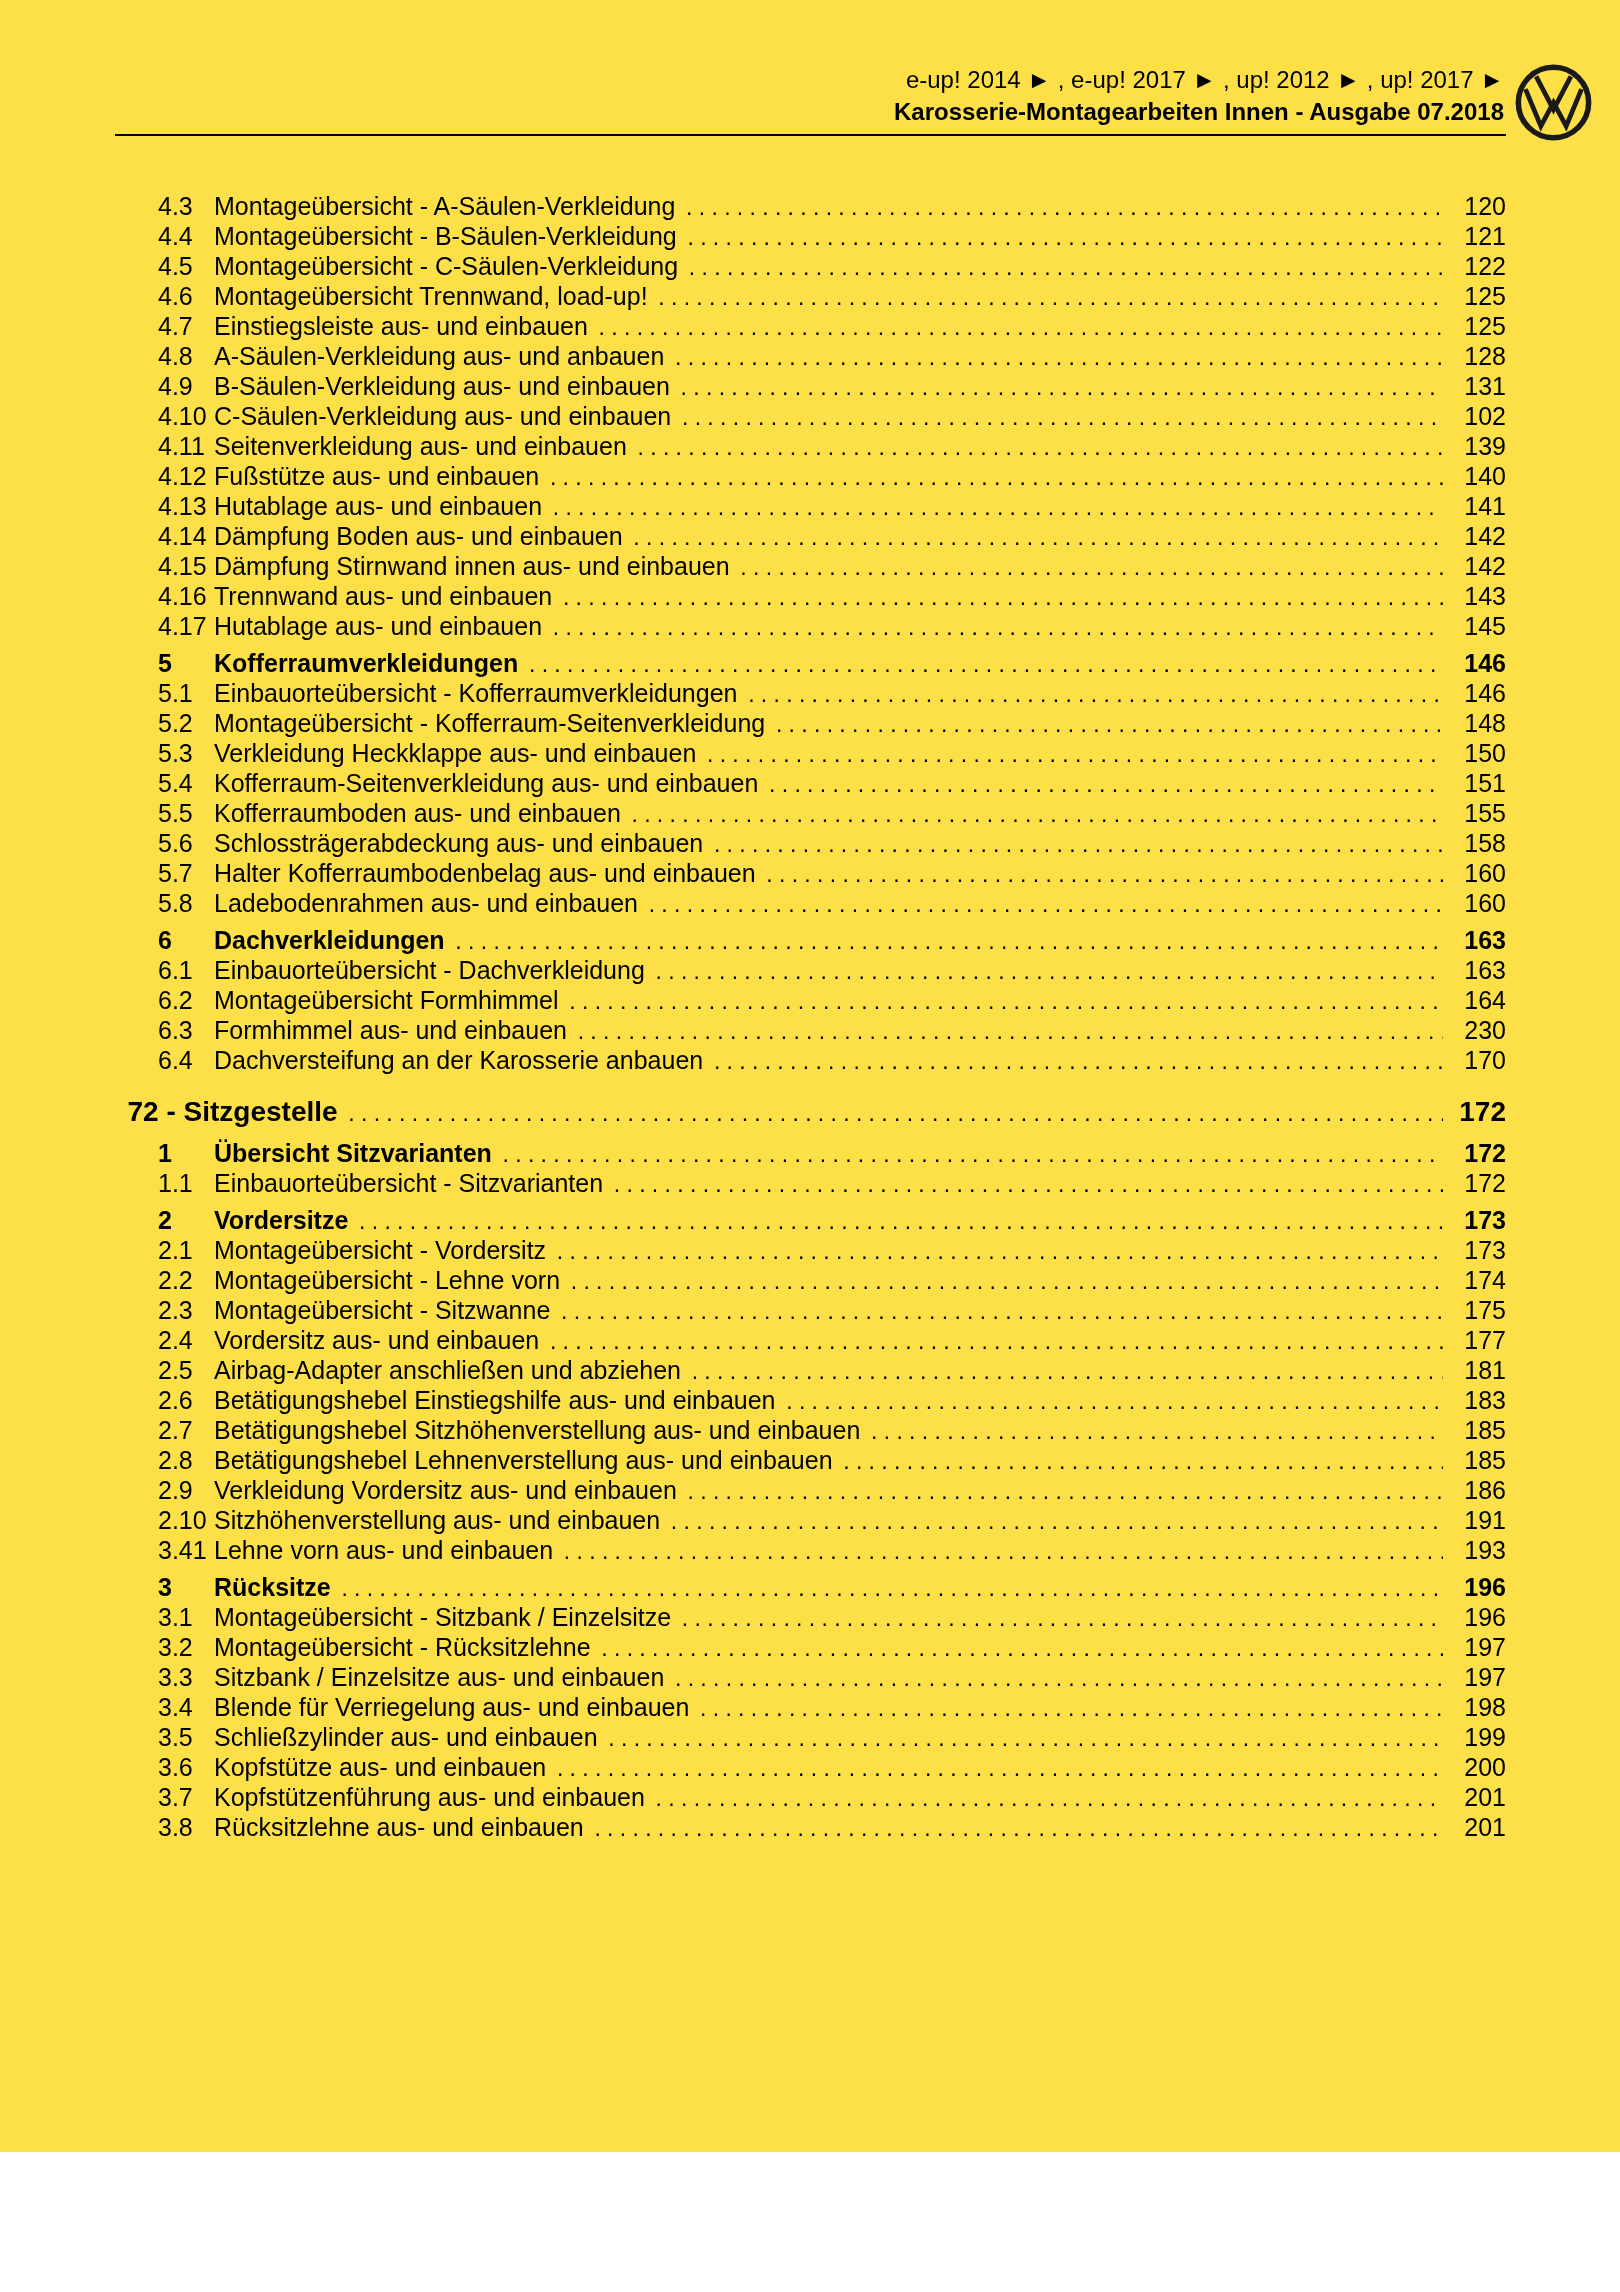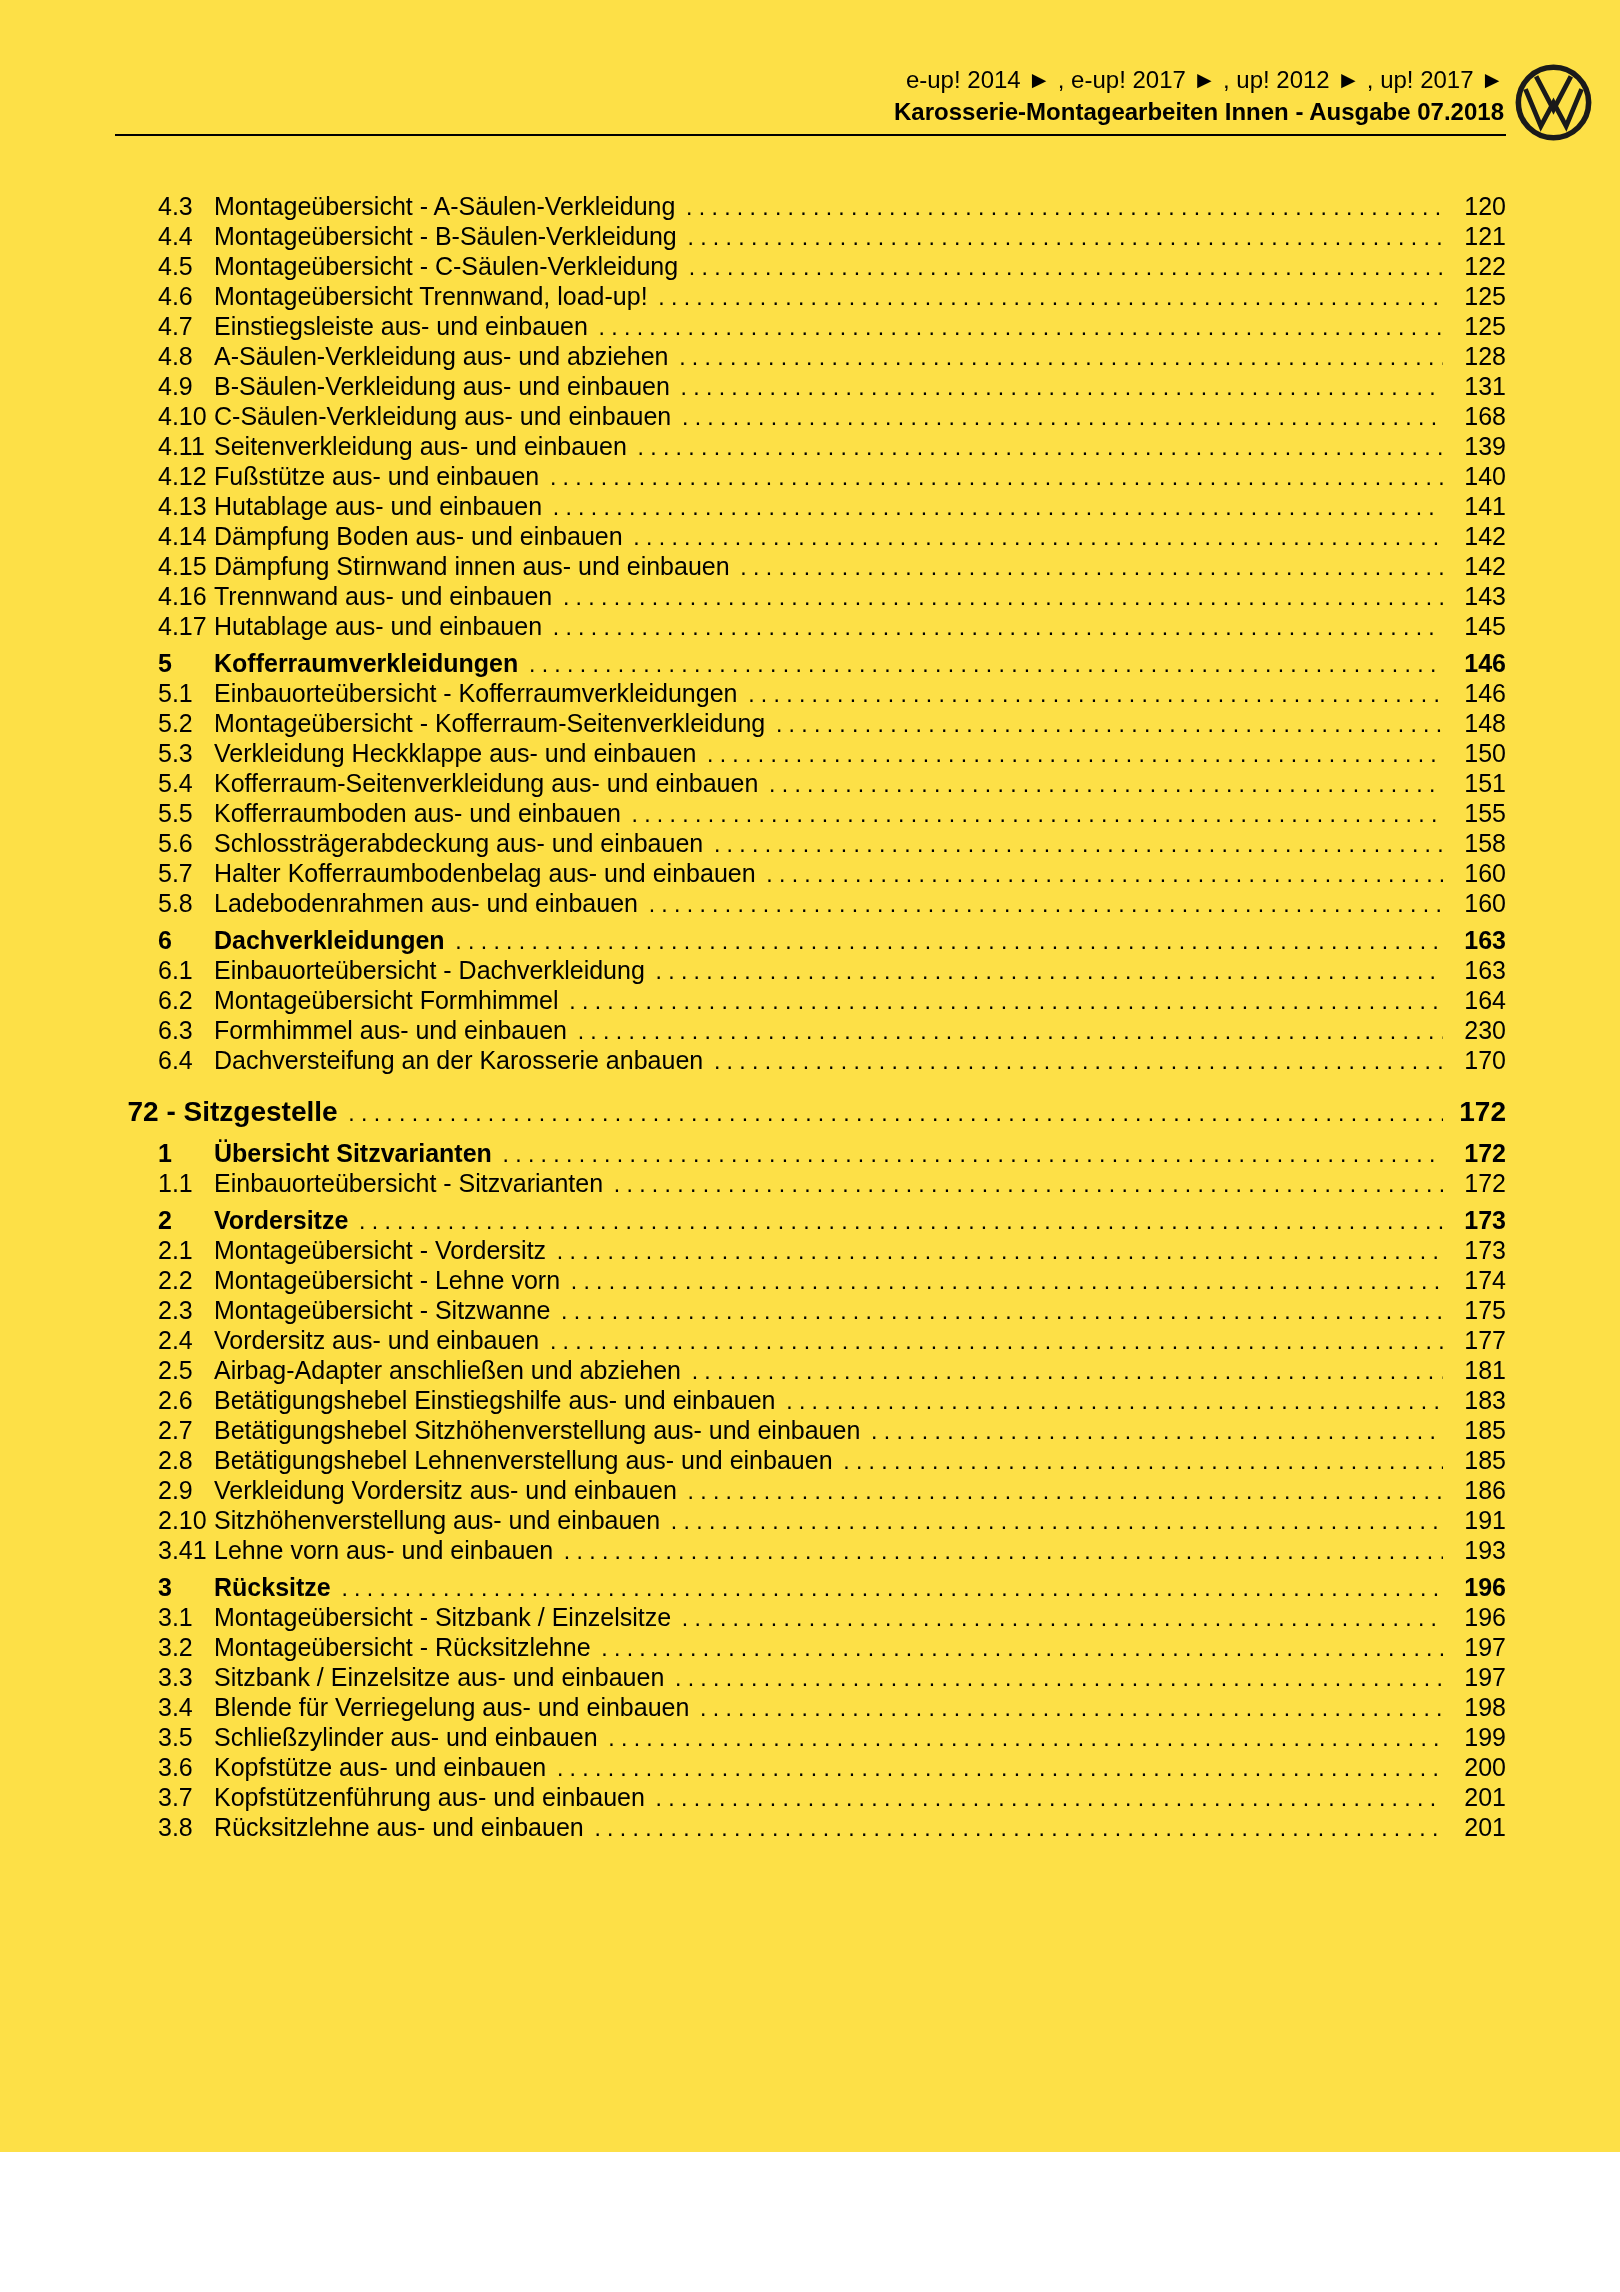--- a/index.html
+++ b/index.html
@@ -148,35 +148,35 @@
         <span class="toc-page">125</span>
       </div>
       <div class="toc-row sub">
         <span class="toc-num">4.7</span>
         <span class="toc-title">Einstiegsleiste aus- und einbauen</span>
         <span class="leader"></span>
         <span class="toc-page">125</span>
       </div>
       <div class="toc-row sub">
         <span class="toc-num">4.8</span>
-        <span class="toc-title">A-Säulen-Verkleidung aus- und abziehen</span>
+        <span class="toc-title">A-Säulen-Verkleidung aus- und anbauen</span>
         <span class="leader"></span>
         <span class="toc-page">128</span>
       </div>
       <div class="toc-row sub">
         <span class="toc-num">4.9</span>
         <span class="toc-title">B-Säulen-Verkleidung aus- und einbauen</span>
         <span class="leader"></span>
         <span class="toc-page">131</span>
       </div>
       <div class="toc-row sub">
         <span class="toc-num">4.10</span>
         <span class="toc-title">C-Säulen-Verkleidung aus- und einbauen</span>
         <span class="leader"></span>
-        <span class="toc-page">168</span>
+        <span class="toc-page">102</span>
       </div>
       <div class="toc-row sub">
         <span class="toc-num">4.11</span>
         <span class="toc-title">Seitenverkleidung aus- und einbauen</span>
         <span class="leader"></span>
         <span class="toc-page">139</span>
       </div>
       <div class="toc-row sub">
         <span class="toc-num">4.12</span>
         <span class="toc-title">Fußstütze aus- und einbauen</span>

